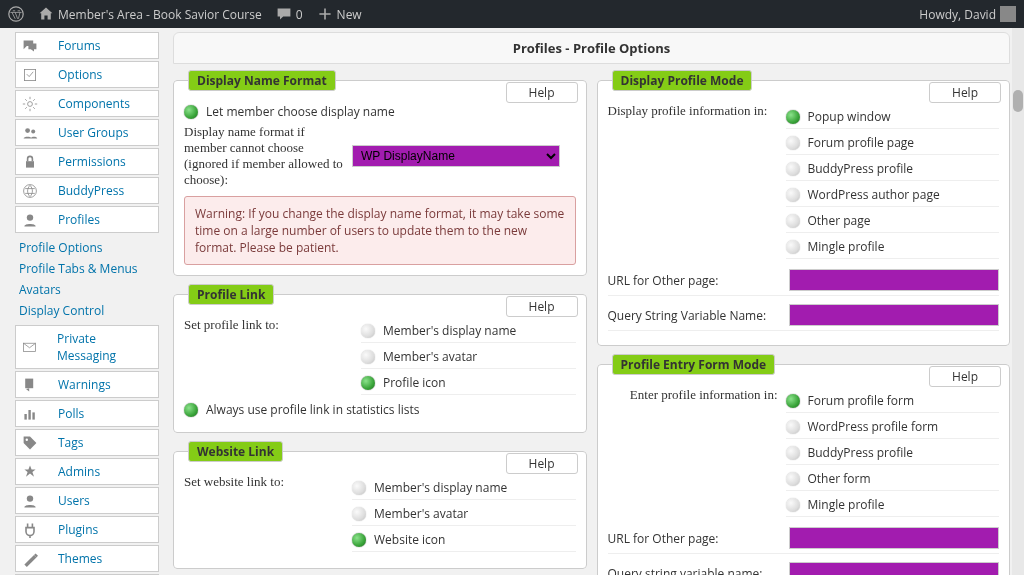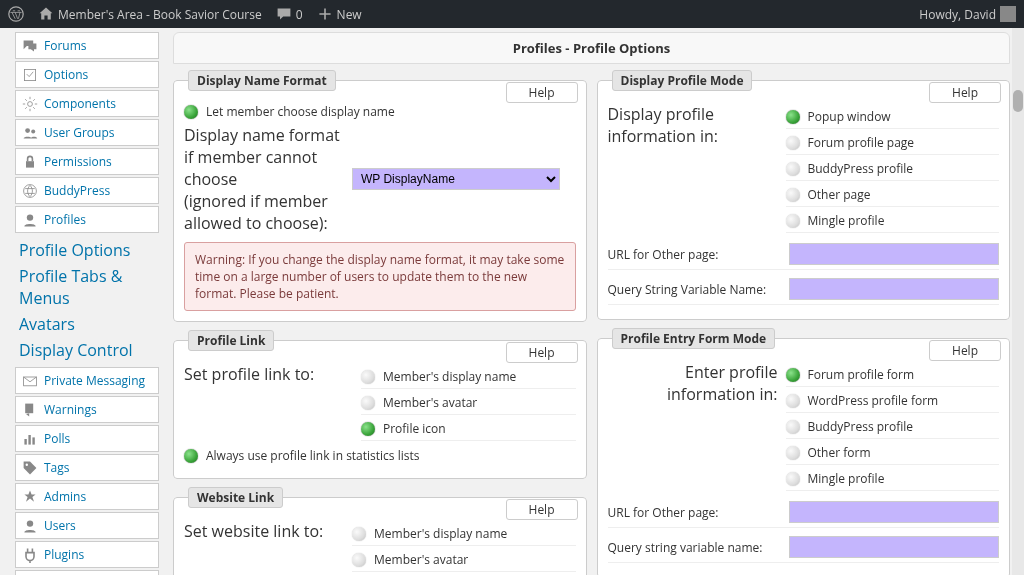--- a/index.html
+++ b/index.html
@@ -11,46 +11,46 @@
 .admin-bar a, .admin-bar span { color: #ccc; font-size: 12px; text-decoration: none; display: flex; align-items: center; gap: 4px; }
 .admin-bar svg { width: 16px; height: 16px; fill: #aaa; }
 .ab-avatar { width: 16px; height: 16px; background: #888; display: inline-block; }
 
 
 .wrap { display: flex; margin-top: 28px; }
 .sidebar { width: 163px; padding: 4px 4px 8px 15px; }
 .main { flex: 1; padding: 4px 10px 10px 6px; overflow: auto; height: calc(575px - 28px); }
 
 
-.menu-box { background: #fff; border: 1px solid #ccc; margin-bottom: 2px; display: flex; align-items: center; gap: 6px; padding: 4px 6px; cursor: pointer; }
+.menu-box { background: #fff; border: 1px solid #ccc; margin-bottom: 2px; display: flex; align-items: center; gap: 20px; padding: 4px 6px; cursor: pointer; }
 .menu-box svg { width: 16px; height: 16px; fill: #888; }
 .menu-box span { color: #0073aa; font-size: 12px; }
-.sub-link { color: #0073aa; font-size: 16px; display: block; padding: 2px 4px; cursor: pointer; }
+.sub-link { color: #0073aa; font-size: 12px; display: block; padding: 2px 4px; cursor: pointer; }
 .sub-links { margin: 4px 0; }
 
 
 .main-title { text-align: center; font-size: 13px; font-weight: bold; padding: 6px; background: #f8f8f8; border: 1px solid #ddd; border-top-left-radius: 6px; border-top-right-radius: 6px; margin: 0 4px 6px 4px; }
 .panels { display: flex; gap: 10px; margin: 0 4px; }
 .col { flex: 1; }
 
 fieldset { border: 1px solid #ccc; border-radius: 4px; padding: 8px 10px 10px 10px; margin-bottom: 8px; background: #fff; position: relative; }
-legend { background: #e5e5e5; border: 1px solid #ccc; padding: 1px 8px; font-size: 12px; font-weight: bold; margin-left: 4px; border-radius: 3px;}
+legend { background: #84cc16; border: 1px solid #ccc; padding: 1px 8px; font-size: 12px; font-weight: bold; margin-left: 4px; border-radius: 3px;}
 .help { position: absolute; top: -9px; right: 8px; background: #fff; border: 1px solid #ccc; padding: 1px 22px; font-size: 12px; cursor: pointer; border-radius: 3px;}
 
 .row { display: flex; align-items: center; margin: 4px 0; gap: 8px; }
-.row-label { width: 180px; font-size: 16px; }
+.row-label { width: 180px; font-size: 13px; font-family: Liberation Serif, serif; }
 .row-wide { flex: 1; }
 .dot { width: 14px; height: 14px; border-radius: 50%; display: inline-block; flex-shrink: 0; }
 .dot.on { background: radial-gradient(circle at 35% 35%, #8be28b 0%, #39a339 60%, #1e6e1e 100%); box-shadow: 0 0 1px #333; }
 .dot.off { background: radial-gradient(circle at 35% 35%, #fafafa 0%, #ddd 60%, #bbb 100%); box-shadow: 0 0 1px #aaa; }
 .opt-text { font-size: 12px; }
 .opt-list .row, .opt-inline .row { margin: 2px 0; border-bottom: 1px solid #eee; padding: 3px 0;}
 .opt-inline { margin-left: 0; }
 
-select, input[type=text] { border: 1px solid #ccc; font-size: 12px; padding: 2px 4px; background: #c4b5fd; height: 22px; }
+select, input[type=text] { border: 1px solid #ccc; font-size: 12px; padding: 2px 4px; background: #a21caf; height: 22px; }
 select { width: 208px; }
 input.med { width: 210px;}
 .warn { border: 1px solid #d9a0a0; background: #fcecec; color: #7a3a3a; font-size: 12px; padding: 8px 10px; margin-top: 8px; border-radius: 3px; }
 
 .field-row { display: flex; align-items: center; margin: 4px 0; border-bottom: 1px solid #eee; padding: 4px 0;}
 .field-row label { flex: 1; font-size: 12px; }
 
 .right-scroll { position: fixed; right: 0; top: 28px; bottom: 0; width: 12px; background: #e8e8e8; }
 .right-scroll .thumb { position: absolute; top: 62px; height: 22px; width: 10px; left: 1px; background: #b0b0b0; border-radius: 5px;}
 </style>
@@ -304,20 +304,24 @@
               <div class="row">
                   <span class="dot off"></span>
                   <span class="opt-text">Forum profile page</span>
                 </div>
               <div class="row">
                   <span class="dot off"></span>
                   <span class="opt-text">BuddyPress profile</span>
                 </div>
               <div class="row">
                   <span class="dot off"></span>
+                  <span class="opt-text">WordPress author page</span>
+                </div>
+              <div class="row">
+                  <span class="dot off"></span>
                   <span class="opt-text">Other page</span>
                 </div>
               <div class="row">
                   <span class="dot off"></span>
                   <span class="opt-text">Mingle profile</span>
                 </div>
             </div>
           </div>
           <div class="field-row">
             <label>URL for Other page:</label>

